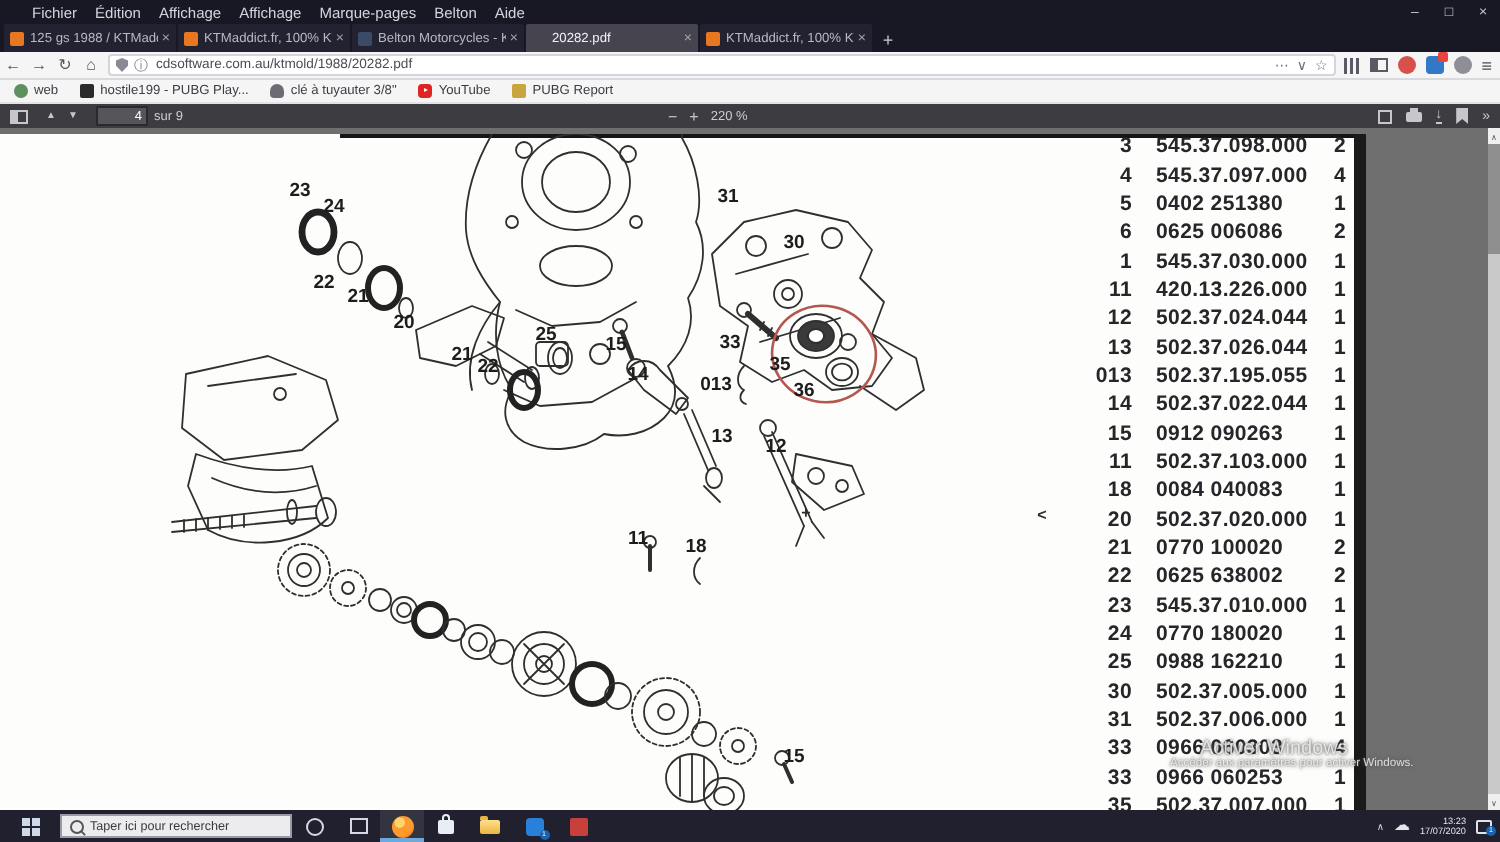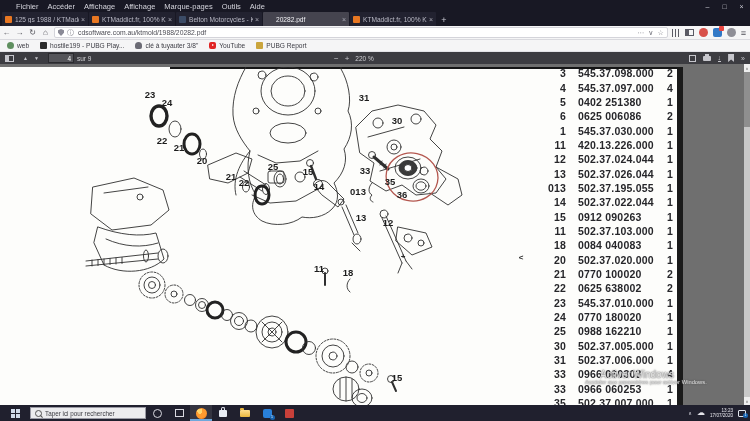--- a/index.html
+++ b/index.html
@@ -130,25 +130,25 @@
   .ac{width:8px;height:7px;border:1px solid #dfe3ea;border-radius:1px;position:relative;box-sizing:border-box;}
 </style>
 </head>
 <body>
 
 <div class="screen">
 
   <div class="abs titlebar">
     <div class="menu-wrap" id="menu-bar">
         <span class="menu-item">Fichier</span>
-        <span class="menu-item">Accéder</span>
+        <span class="menu-item">Édition</span>
         <span class="menu-item">Affichage</span>
         <span class="menu-item">Affichage</span>
         <span class="menu-item">Marque-pages</span>
-        <span class="menu-item">Outils</span>
+        <span class="menu-item">Belton</span>
         <span class="menu-item">Aide</span>
       </div>
     <div class="wincontrols">
       <span class="wc">–</span>
       <span class="wc">□</span>
       <span class="wc">×</span>
     </div>
   </div>
 
   <div class="abs tabbar" id="tab-bar">

